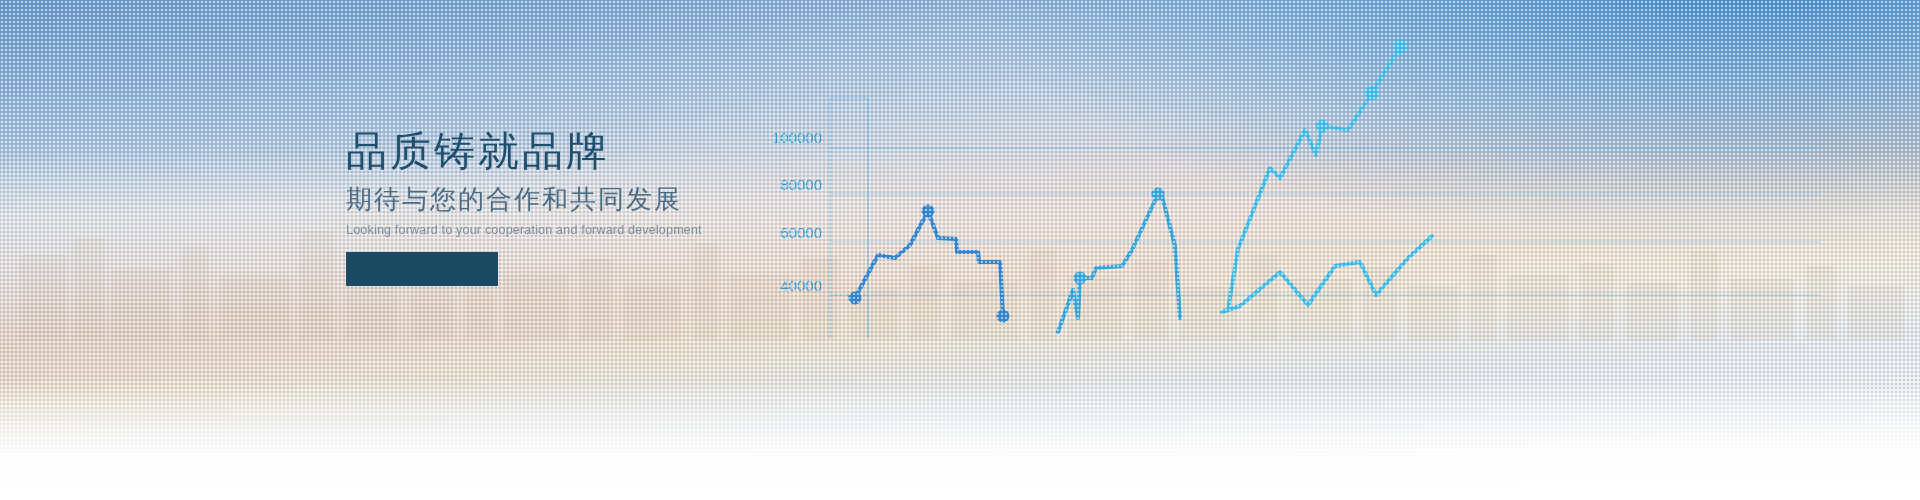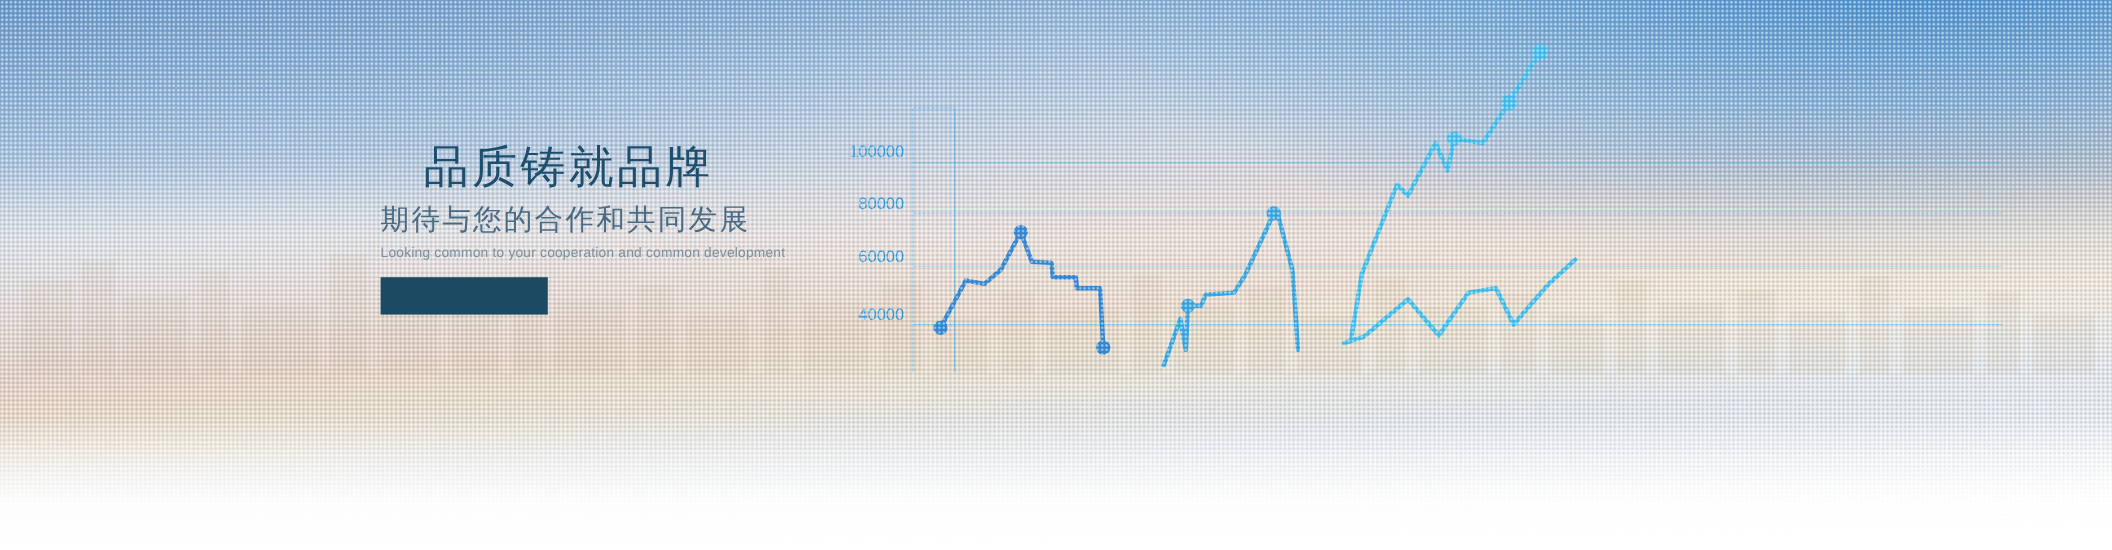--- a/index.html
+++ b/index.html
@@ -61,21 +61,21 @@
   .bottom-fade{
     position:absolute;left:0;bottom:0;width:1920px;height:120px;
     background:linear-gradient(180deg,rgba(255,255,255,0) 0%,rgba(255,255,255,0.92) 62%,#ffffff 100%);
     pointer-events:none;
   }
 
   
   .copy{position:absolute;left:346px;top:126px;width:430px;}
   .headline{
     font-size:41px;line-height:1.25;letter-spacing:3px;
-    color:#1d4e6e;font-weight:400;white-space:nowrap;margin-left:39px;
+    color:#1d4e6e;font-weight:400;white-space:nowrap;
   }
   .subhead{
     margin-top:5px;font-size:26px;letter-spacing:2px;
     color:#4a6b84;font-weight:400;white-space:nowrap;
   }
   .subhead-en{
     margin-top:6px;font-size:12.5px;letter-spacing:.2px;
     color:#7d8f9d;font-weight:400;white-space:nowrap;
   }
   .cta{
@@ -190,18 +190,18 @@
 
     </svg>
   </div>
 
   <div class="halftone"></div>
   <div class="bottom-fade"></div>
 
   <div class="copy">
     <div class="headline">品质铸就品牌</div>
     <div class="subhead">期待与您的合作和共同发展</div>
-    <div class="subhead-en">Looking common to your cooperation and common development</div>
+    <div class="subhead-en">Looking forward to your cooperation and forward development</div>
   </div>
 
   <button class="cta"></button>
 
 </div>
 
 </body></html>

